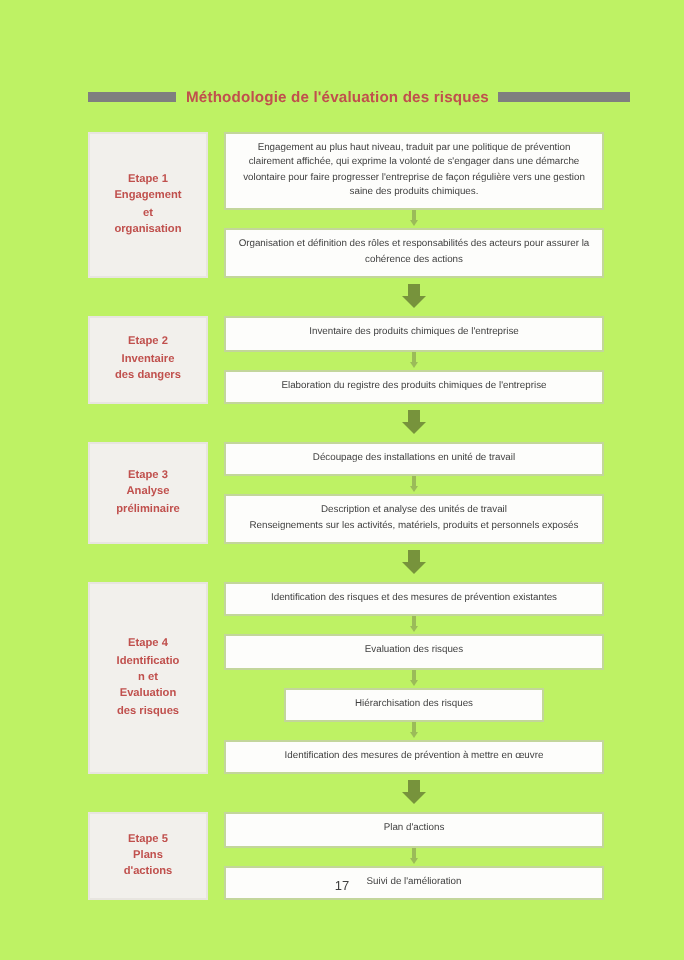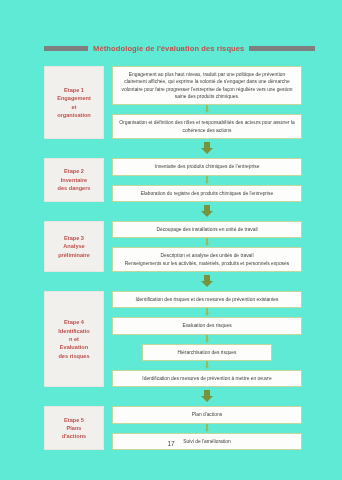--- a/index.html
+++ b/index.html
@@ -12,21 +12,21 @@
     height: 480px;
     font-family: "Liberation Sans", sans-serif;
     overflow: hidden;
     position: relative;
   }
   .page {
     position: absolute;
     left: 0; top: 0;
     width: 342px;
     height: 480px;
-    background: #5eead4;
+    background: #bef264;
     box-sizing: border-box;
   }
 
   
   .title-row {
     position: absolute;
     left: 44px;
     top: 40px;
     width: 258px;
     height: 16px;

